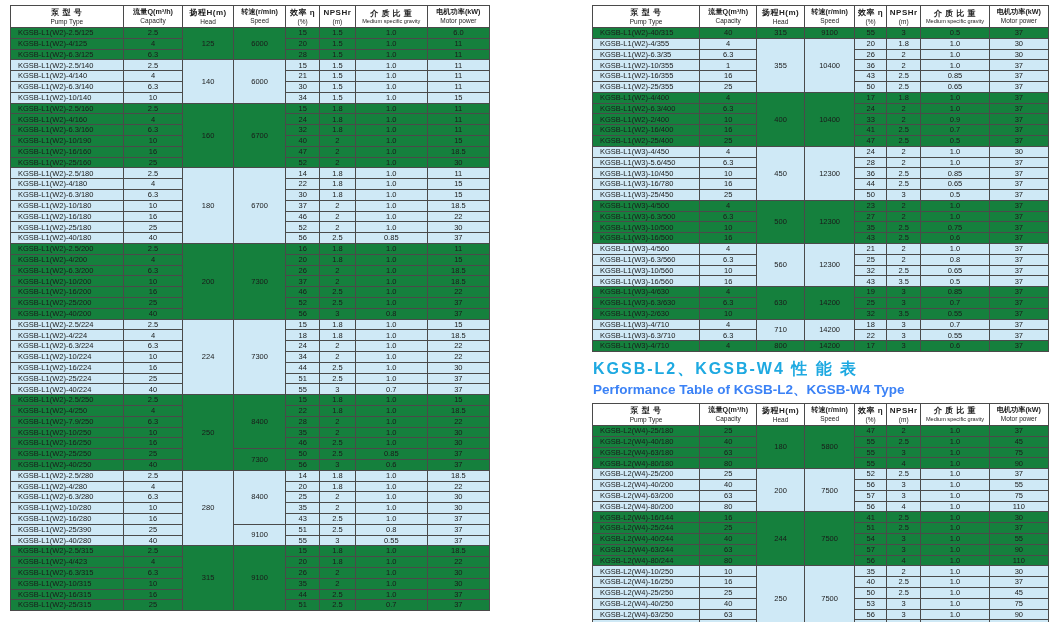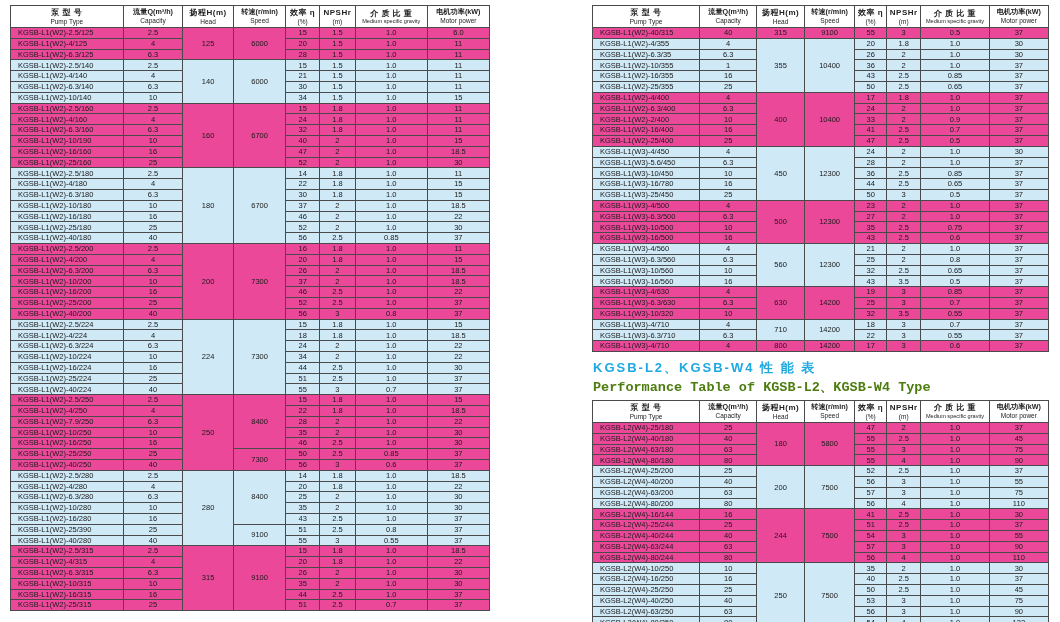--- a/index.html
+++ b/index.html
@@ -7,21 +7,21 @@
     width:1060px; height:622px; overflow:hidden;
     font-family:"Liberation Sans", sans-serif;
     -webkit-font-smoothing:antialiased;
   }
   .canvas { position:relative; width:1060px; height:622px; background:#ffffff; }
   .col-left  { position:absolute; left:10px;  top:5px; width:480px; }
   .col-right { position:absolute; left:592px; top:5px; width:457px; }
 
   table.ptable {
     border-collapse:collapse; width:100%; table-layout:fixed;
-    background:#ec4899;
+    background:#15803d;
   }
   table.ptable th, table.ptable td {
     border:1px solid #4a4a4a;
     text-align:center; vertical-align:middle;
     overflow:hidden; white-space:nowrap;
     padding:0;
   }
   table.ptable th { background:#ffffff; padding:2px 0; color:#222; }
   .h-zh { font-size:8px; font-weight:bold; line-height:1.2; letter-spacing:0.5px; }
   .h-en { font-size:6.5px; font-weight:normal; line-height:1.15; letter-spacing:0; }
@@ -32,26 +32,26 @@
 
   table.ptable td {
     height:9.8px; line-height:1;
     font-size:7.5px; color:#1a1a1a;
   }
   table.ptable td.name-cell { text-align:left; padding-left:7px; }
   tr.shaded td { background:#cfe9f6; }
 
   .sec-title-zh {
     margin:7px 0 0 1px;
-    font-size:13px; font-weight:bold; letter-spacing:2px;
+    font-size:16px; font-weight:bold; letter-spacing:2px;
     color:#1ea9e1;
   }
   .sec-title-en {
     margin:1px 0 4px 1px;
-    font-size:13.5px; font-weight:bold; color:#4d7c0f;font-family:Liberation Mono, monospace;
+    font-size:13.5px; font-weight:bold; color:#3b82f6;
   }
 </style>
 </head>
 <body>
 
 <div class="canvas">
   <div class="col-left">
     <div>
         <table class="ptable">
           <colgroup>
@@ -507,21 +507,21 @@
               <td class="name-cell">KGSB-L1(W2)-2.5/315</td>
               <td>2.5</td>
               <td rowspan="6">315</td>
               <td rowspan="6">9100</td>
               <td>15</td>
               <td>1.8</td>
               <td>1.0</td>
               <td>18.5</td>
             </tr>
             <tr>
-              <td class="name-cell">KGSB-L1(W2)-4/315</td>
+              <td class="name-cell">KGSB-L1(W2)-4/423</td>
               <td>4</td>
               <td>20</td>
               <td>1.8</td>
               <td>1.0</td>
               <td>22</td>
             </tr>
             <tr>
               <td class="name-cell">KGSB-L1(W2)-6.3/315</td>
               <td>6.3</td>
               <td>26</td>
@@ -823,21 +823,21 @@
             </tr>
             <tr>
               <td class="name-cell">KGSB-L1(W3)-6.3/630</td>
               <td>6.3</td>
               <td>25</td>
               <td>3</td>
               <td>0.7</td>
               <td>37</td>
             </tr>
             <tr>
-              <td class="name-cell">KGSB-L1(W3)-10/320</td>
+              <td class="name-cell">KGSB-L1(W3)-2/630</td>
               <td>10</td>
               <td>32</td>
               <td>3.5</td>
               <td>0.55</td>
               <td>37</td>
             </tr>
             <tr class="shaded">
               <td class="name-cell">KGSB-L1(W3)-4/710</td>
               <td>4</td>
               <td rowspan="2">710</td>

